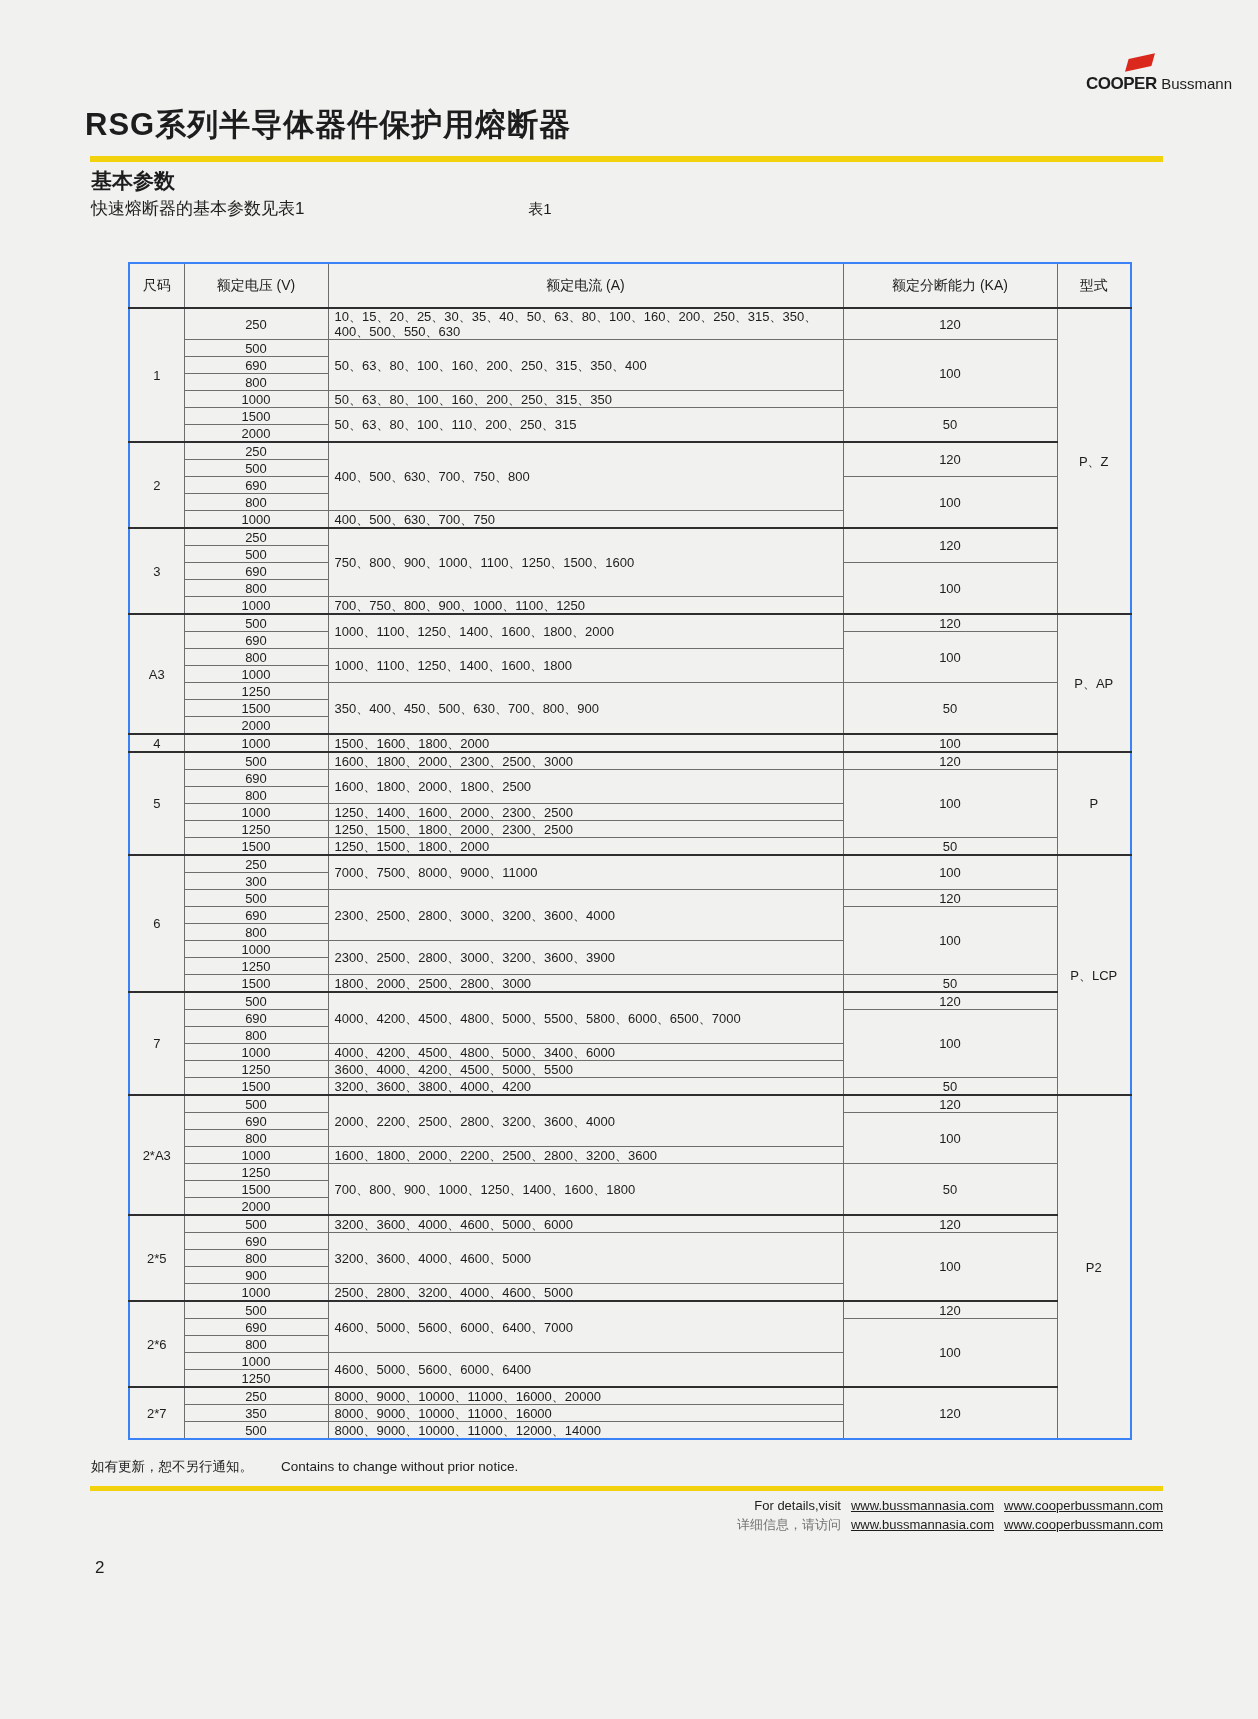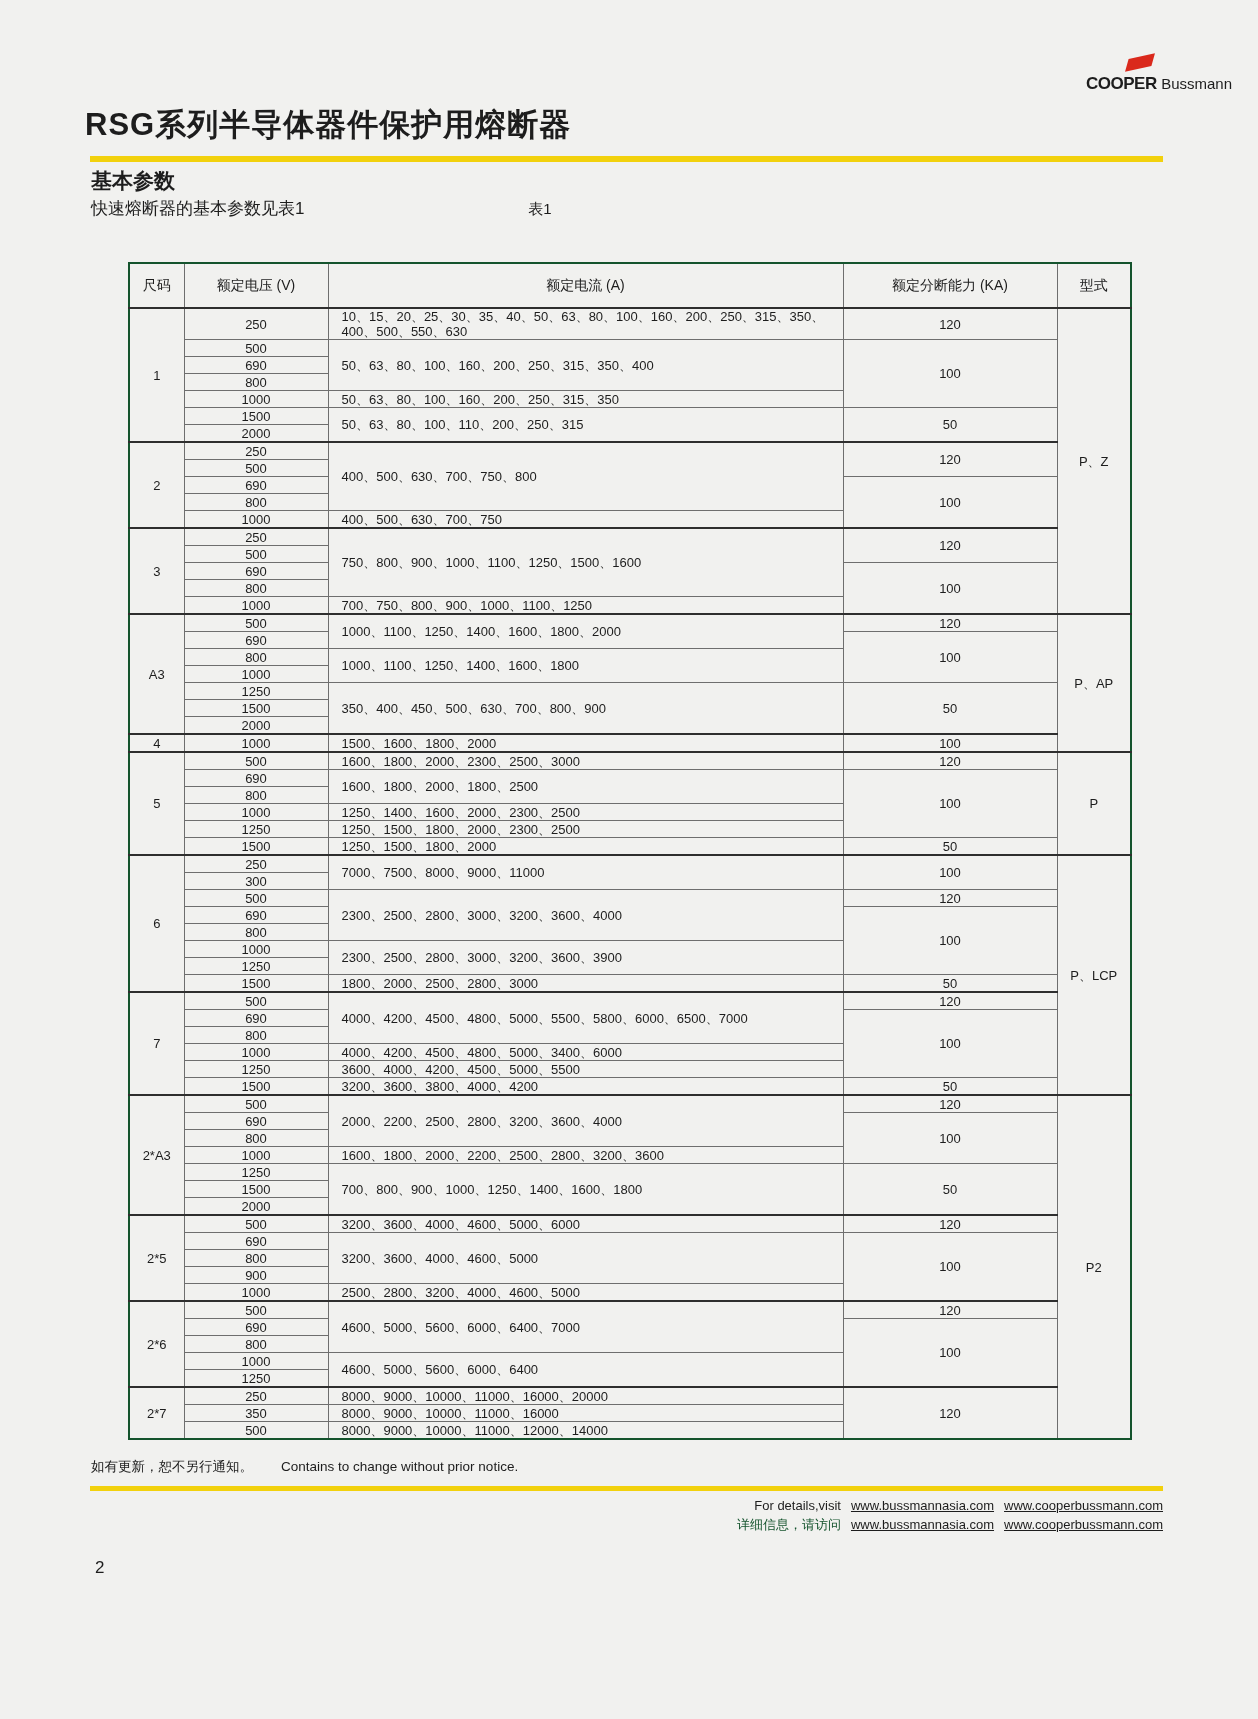--- a/index.html
+++ b/index.html
@@ -18,29 +18,29 @@
   .rule1{top:156px;height:6px;}
   .section{position:absolute;left:91px;top:167px;margin:0;font-size:21px;font-weight:bold;}
   .intro{position:absolute;left:91px;top:197px;font-size:17px;}
   .caption{position:absolute;left:505px;top:200px;width:70px;text-align:center;font-size:15px;}
   table{position:absolute;left:128px;top:262px;width:1002px;border-collapse:collapse;table-layout:fixed;
         font-size:13px;}
   td,th{border:1px solid #6e6e6e;vertical-align:middle;text-align:center;padding:0 3px;
         overflow:hidden;font-weight:normal;}
   th{height:43px;font-size:14px;}
   tbody td{height:16px;line-height:15px;}
-  td.c{text-align:left;padding-left:13px;}
+  td.c{text-align:left;padding-left:6px;}
   tr.blk td{border-top:2px solid #2e2e2e;}
-  table{border:2px solid #14532d;}
+  table{border:2px solid #3b82f6;}
   thead th{border-bottom:2px solid #2e2e2e;}
   .note{position:absolute;left:91px;top:1458px;font-size:13.5px;}
   .note .gap{display:inline-block;width:28px;}
   .rule2{top:1486px;height:5px;}
   .links{position:absolute;right:95px;top:1496px;text-align:right;font-size:13px;line-height:19px;}
-  .links .cn{color:#14532d;}
+  .links .cn{color:#737373;}
   .links a{color:#1d1d1d;text-decoration:underline;margin-left:10px;}
   .pagenum{position:absolute;left:95px;top:1558px;font-size:17px;}
 </style>
 </head>
 <body>
 
 <div class="page">
 
 
   <div class="logo">

